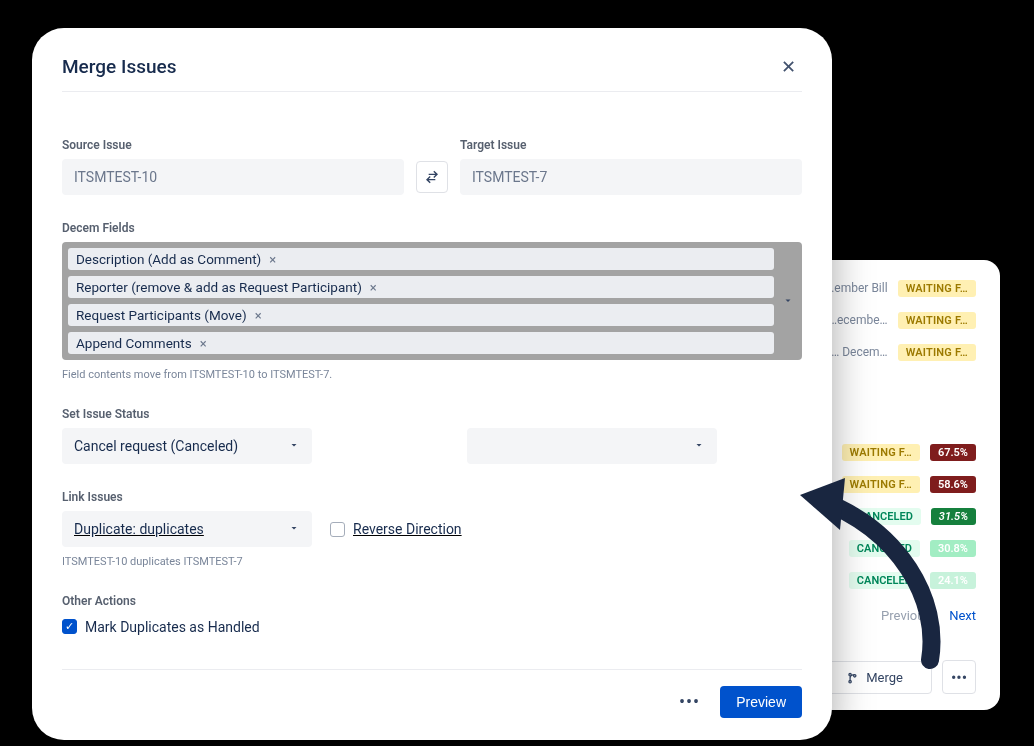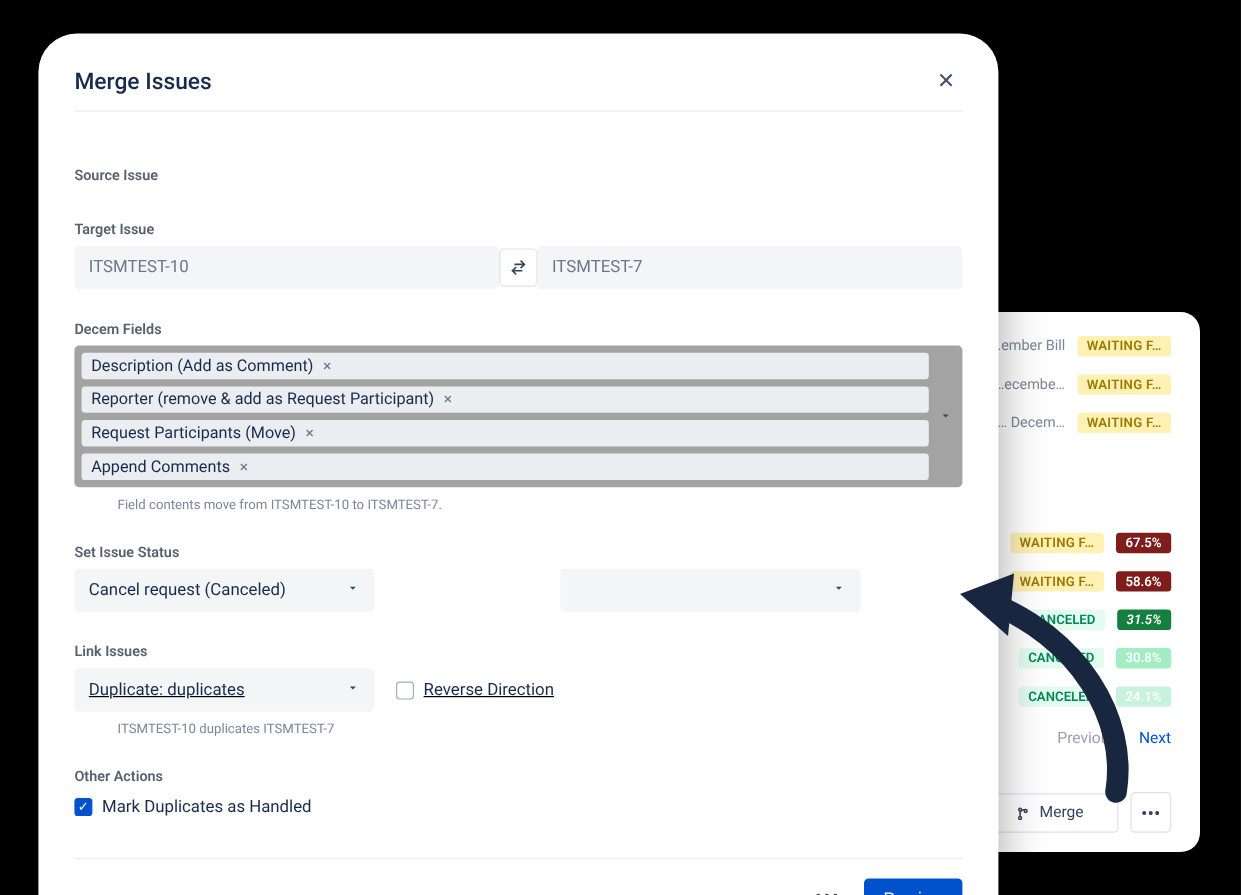--- a/index.html
+++ b/index.html
@@ -47,32 +47,32 @@
     border-radius: 32px;
     box-shadow: 0 14px 40px rgba(0,0,0,0.35);
     padding: 26px 30px 22px 30px;
   }
   .modal-header { display: flex; justify-content: space-between; align-items: center; padding-bottom: 12px; border-bottom: 1px solid #ebecf0; margin-bottom: 46px; }
   .modal-title { font-size: 19px; font-weight: 500; color: #172b4d; }
   .close-x { font-size: 18px; color: #42526e; cursor: pointer; padding: 2px 6px; }
 
   .label { font-size: 12px; font-weight: 600; color: #57606f; margin-bottom: 7px; }
 
-  .row-issue { display: flex; align-items: center; }
+  .row-issue { display: flex; align-items: center; gap: 12px; }
   .field-box { flex: 1; background: #f4f5f7; border-radius: 4px; height: 36px; display: flex; align-items: center; padding: 0 12px; font-size: 14px; color: #6b778c; }
   .swap { width: 32px; height: 32px; border: 1px solid #dfe1e6; border-radius: 4px; display: flex; align-items: center; justify-content: center; color: #344563; cursor: pointer; background: #fff; }
 
   .section { margin-top: 26px; }
 
   .chips-box { background: #a3a3a3; border-radius: 4px; padding: 6px 28px 6px 6px; display: flex; flex-wrap: wrap; gap: 6px; position: relative; flex-direction: column; }
   .chips-box .chev { position: absolute; right: 8px; top: 50%; transform: translateY(-50%); color:#344563; cursor:pointer; }
   .chip { background: #ebedf1; border-radius: 3px; padding: 3px 4px 3px 8px; font-size: 13.5px; color: #172b4d; display: inline-flex; align-items: center; gap: 4px; }
   .chip .x { color: #6b778c; cursor: pointer; padding: 0 4px; font-size: 13px; }
 
-  .helper { font-size: 11px; color: #7a869a; margin-top: 8px; margin-left: 36px; }
+  .helper { font-size: 11px; color: #7a869a; margin-top: 8px; }
 
   .row-flex { display: flex; gap: 70px; }
   .col { flex: 1; }
   .select { background: #f4f5f7; border-radius: 4px; height: 36px; display: flex; align-items: center; justify-content: space-between; padding: 0 12px; font-size: 14px; color: #172b4d; cursor: pointer; }
   .select.empty { color: transparent; }
   .select .caret { color: #344563; }
 
   .row-link { display: flex; align-items: center; gap: 18px; text-decoration: underline; }
   .row-link .select { width: 250px; flex: none; }
   .chk-row { display: inline-flex; align-items: center; gap: 8px; font-size: 14px; color: #172b4d; }
@@ -151,21 +151,21 @@
     </div>
   </div>
 </div>
 
 <div class="modal">
   <div class="modal-header">
     <div class="modal-title">Merge Issues</div>
     <div class="close-x">✕</div>
   </div>
 
-  <div class="row-flex" style="gap:12px;flex-direction:column;">
+  <div class="row-flex" style="gap:12px;">
     <div style="flex:1">
       <div class="label">Source Issue</div>
     </div>
     <div style="width:32px"></div>
     <div style="flex:1">
       <div class="label">Target Issue</div>
     </div>
   </div>
   <div class="row-issue">
     <div class="field-box">

